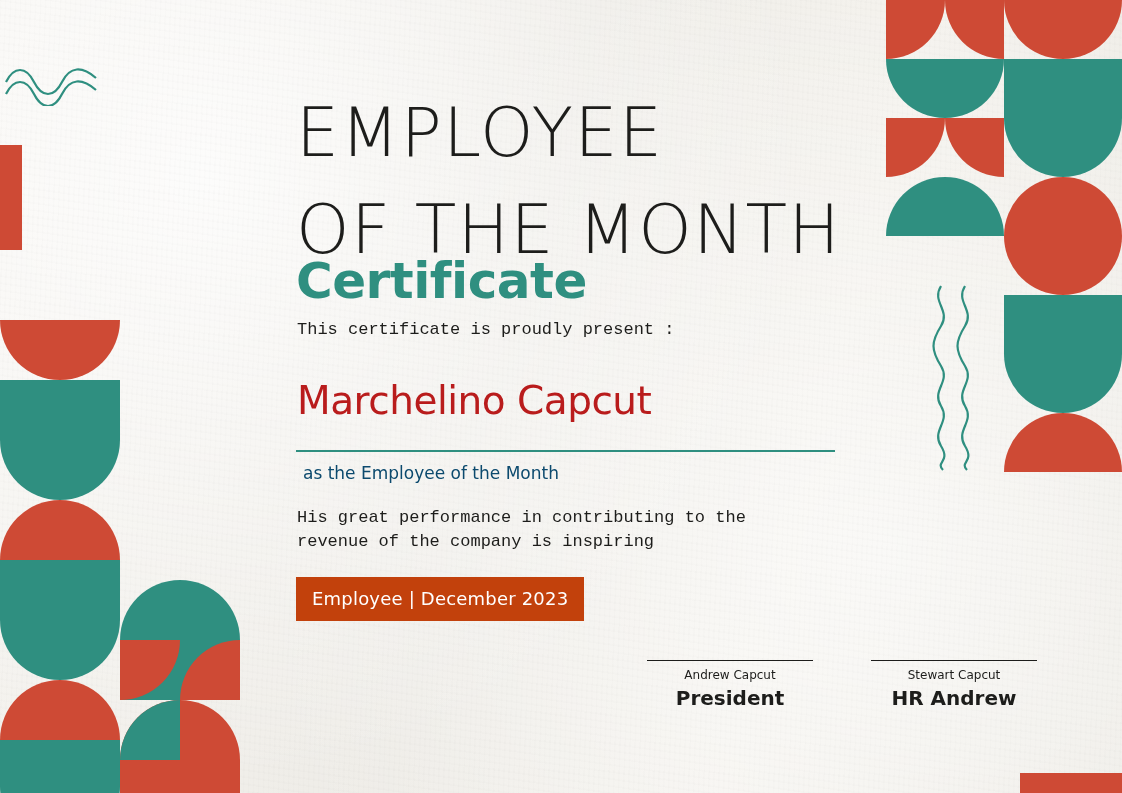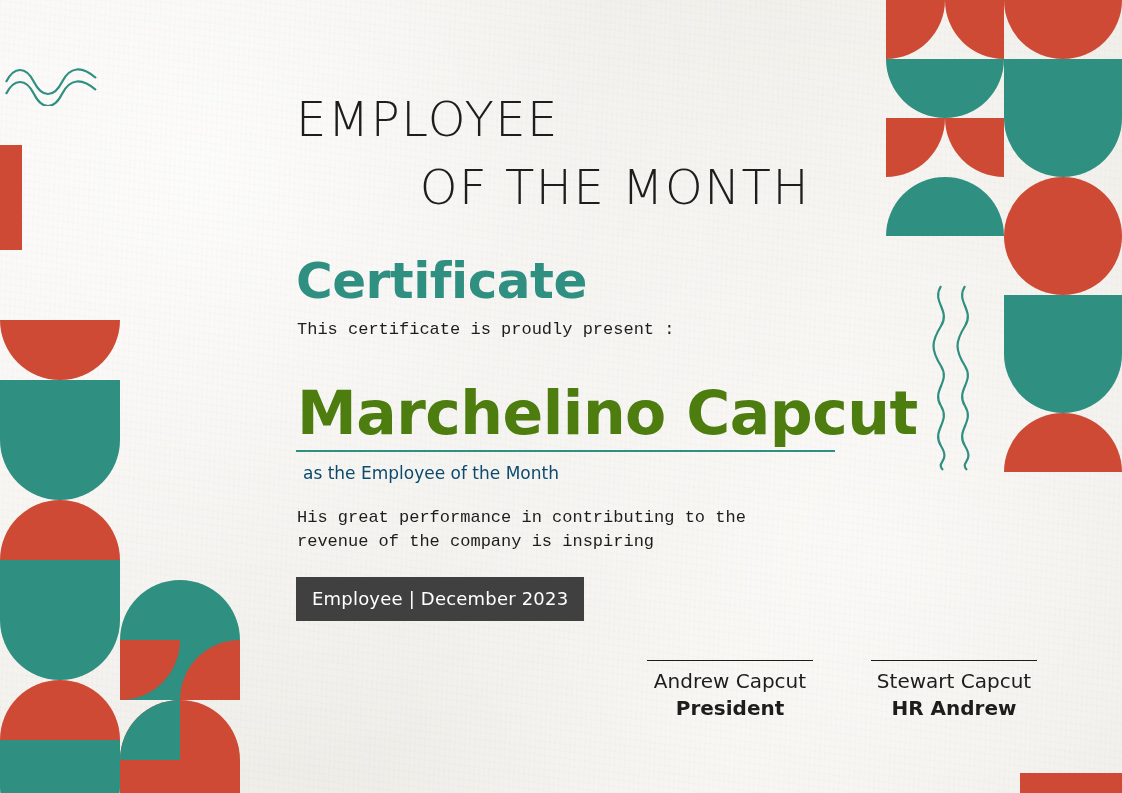--- a/index.html
+++ b/index.html
@@ -59,21 +59,21 @@
   }
   #title-block {
     position: absolute;
     top: 85px;
     left: 0;
     width: 560px;
   }
   .title-line {
     font-family: "DejaVu Sans", sans-serif;
     font-weight: 300;
-    font-size: 48px;
+    font-size: 68px;
     letter-spacing: 1.5px;
     color: #1d1d1b;
     line-height: 1.42;
     white-space: nowrap;
   }
   #title-line-2 { text-align: right; width: 514px; }
 
   #certificate-word {
     position: absolute;
     top: 252px;
@@ -90,23 +90,23 @@
     left: 1px;
     font-family: Liberation Mono, monospace;
     font-size: 17px;
     color: #1d1d1b;
   }
   #recipient-name {
     position: absolute;
     top: 378px;
     left: 1px;
     font-family: "DejaVu Sans", sans-serif;
-    font-weight: bold;
-    font-size: 60px;
-    color: #4d7c0f;
+    font-weight: normal;
+    font-size: 39px;
+    color: #b91c1c;
     letter-spacing: -0.5px;
     white-space: nowrap;
   }
   #name-rule {
     position: absolute;
     top: 450px;
     left: 0;
     width: 539px;
     height: 2px;
     background: #2f8f80;
@@ -126,21 +126,21 @@
     width: 520px;
     font-family: Liberation Mono, monospace;
     font-size: 17px;
     line-height: 1.42;
     color: #1d1d1b;
   }
   #badge {
     position: absolute;
     top: 577px;
     left: 0;
-    background: #404040;
+    background: #c2410c;
     color: #ffffff;
     font-family: "DejaVu Sans", sans-serif;
     font-size: 18px;
     padding: 11px 16px 12px 16px;
     letter-spacing: 0.2px;
   }
 
   
   .signature {
     position: absolute;
@@ -150,21 +150,21 @@
   #signature-1 { left: 618px; top: 660px; }
   #signature-2 { left: 842px; top: 660px; }
   .sig-rule {
     height: 1px;
     background: #1d1d1b;
     width: 166px;
     margin: 0 auto 7px auto;
   }
   .sig-name {
     font-family: "DejaVu Sans", sans-serif;
-    font-size: 20px;
+    font-size: 12px;
     color: #1d1d1b;
     line-height: 1.3;
   }
   .sig-title {
     font-family: "DejaVu Sans", sans-serif;
     font-size: 20px;
     font-weight: bold;
     color: #1d1d1b;
     line-height: 1.45;
   }

